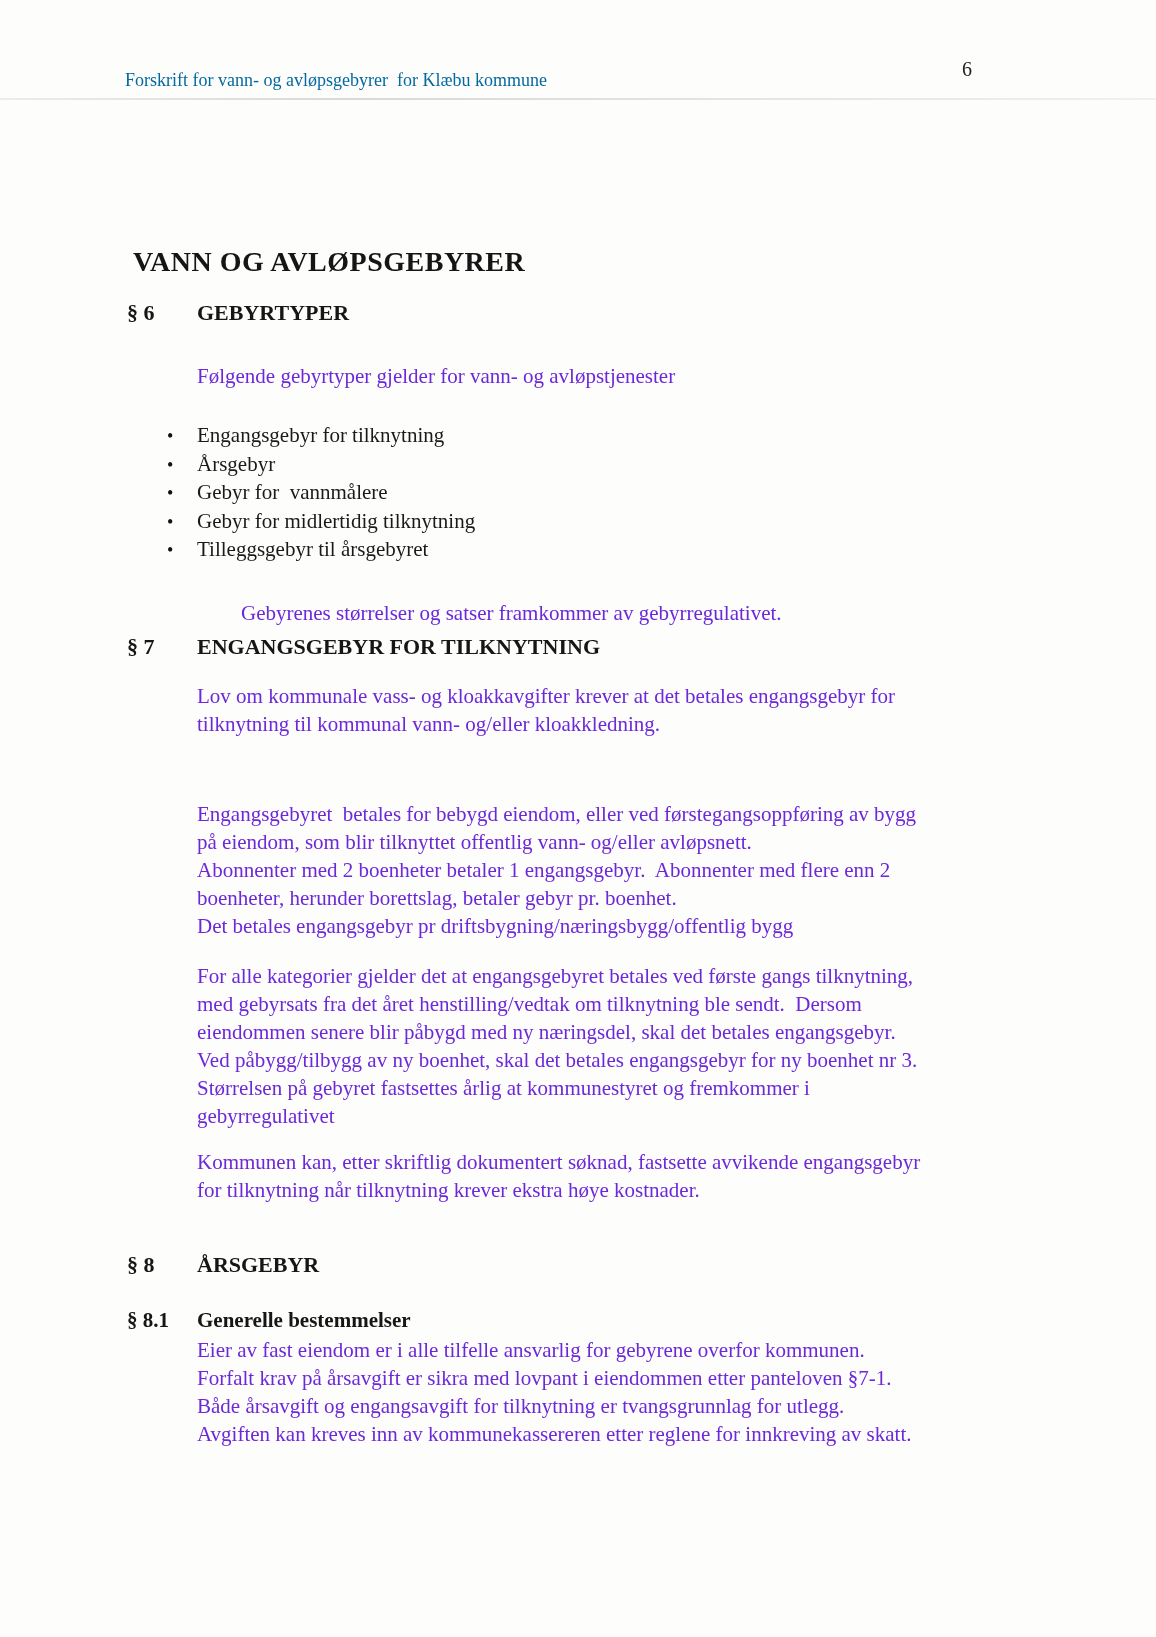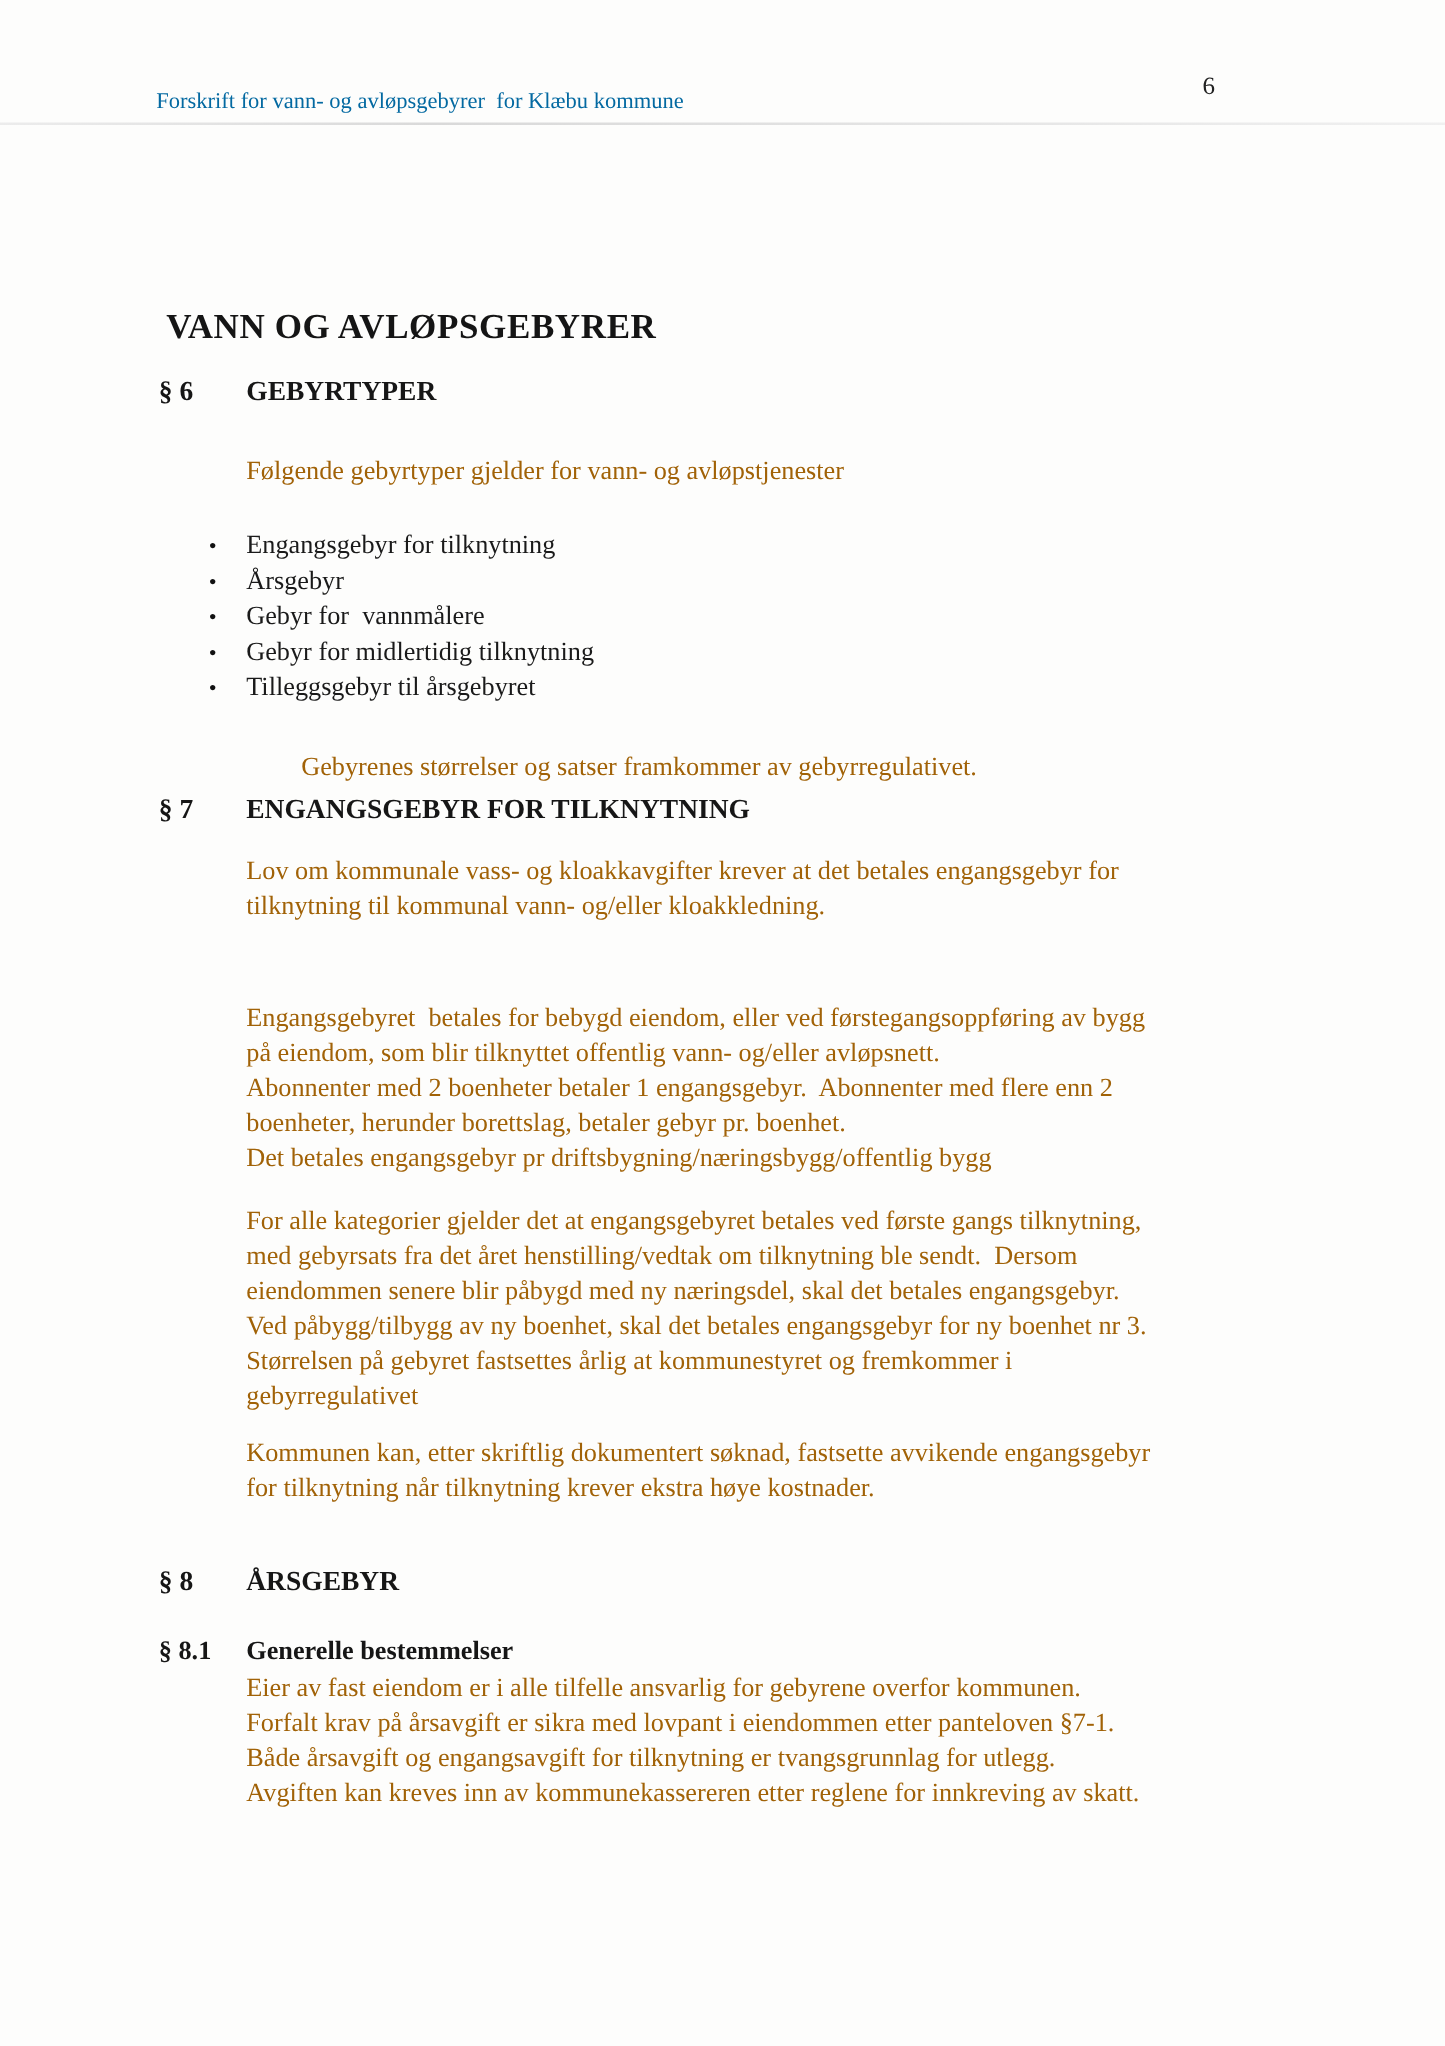--- a/index.html
+++ b/index.html
@@ -72,21 +72,21 @@
   .row-s81 { top: 1308px; font-size: 21px; }
   .row-s81 .secnum { width: 70px; }
 
   
   .body-block {
     position: absolute;
     left: 197px;
     width: 830px;
     font-size: 21px;
     line-height: 28px;
-    color: #a16207;
+    color: #6d28d9;
   }
   .intro-s6   { top: 362px; }
   .outro-s6   { top: 599px; margin-left: 44px; }
   .para-s7-1  { top: 682px; }
   .para-s7-2  { top: 800px; }
   .para-s7-3  { top: 962px; }
   .para-s7-4  { top: 1148px; }
   .lines-s81  { top: 1336px; }
 
   

